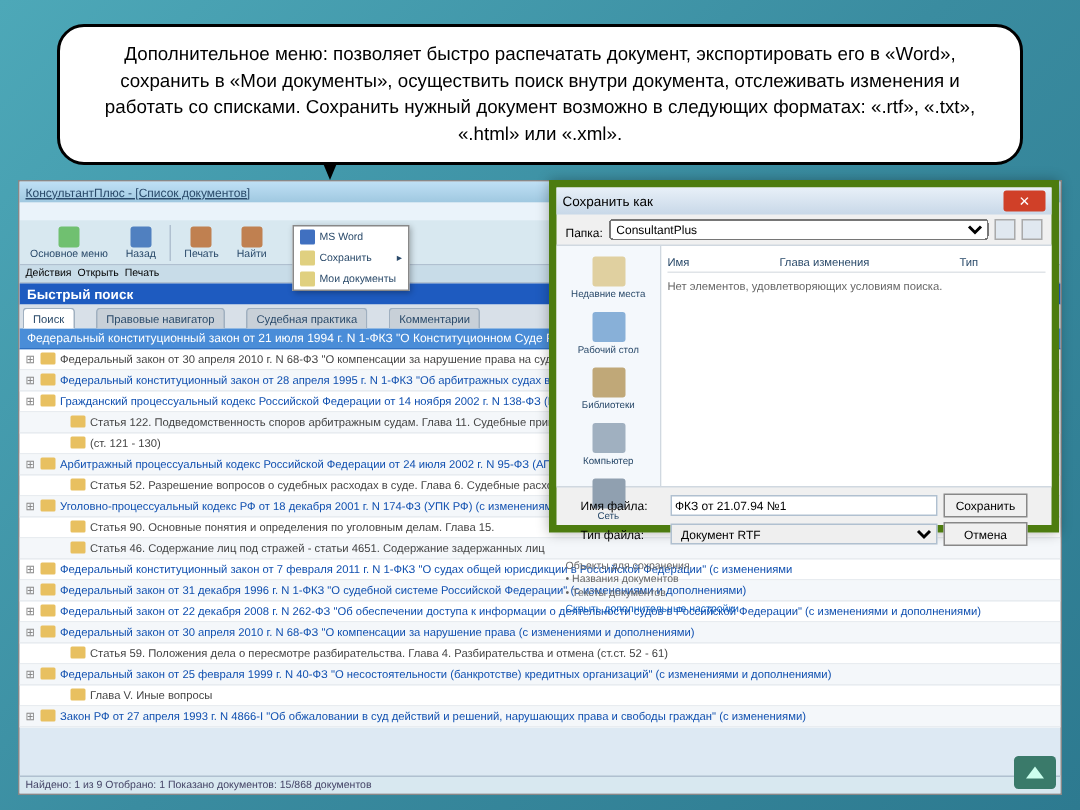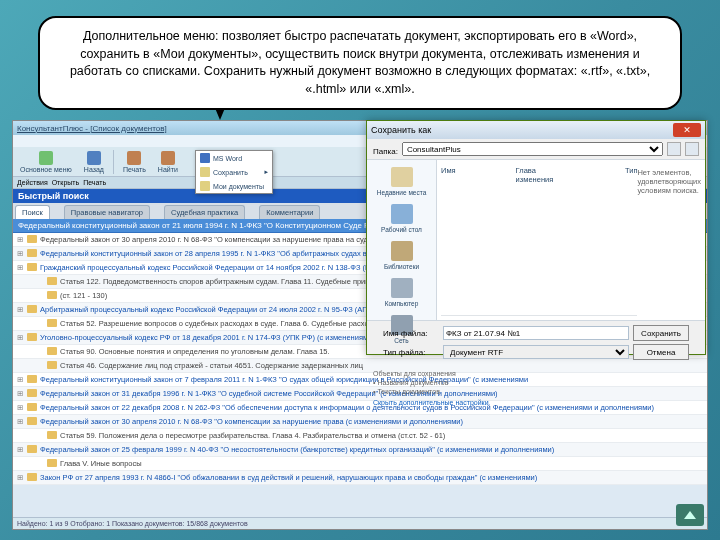--- a/index.html
+++ b/index.html
@@ -19,28 +19,28 @@
 .tab.inactive{background:#c8d0d8;}
 .hdr{height:14px;background:#4a8dd8;color:#fff;display:flex;align-items:center;padding:0 5px;font-size:8px;border-bottom:1px solid #3070c0;}
 .list{background:#fff;overflow:hidden;}
 .row{display:flex;align-items:flex-start;padding:2px 4px;border-bottom:1px solid #e8ecf0;font-size:7.5px;color:#444;min-height:12px;}
 .row.alt{background:#f4f7fa;}
 .row .exp{width:10px;color:#888;}
 .row .ico2{width:10px;height:8px;background:#e8c060;margin-right:3px;flex-shrink:0;border-radius:1px;}
 .row .txt{flex:1;overflow:hidden;white-space:nowrap;text-overflow:ellipsis;}
 .row.blue .txt{color:#1050b0;}
 .row.indent{padding-left:24px;}
-.dialog{position:absolute;top:120px;right:14px;width:340px;height:235px;background:#f0f0f0;border:1px solid #4d7c0f;box-shadow:0 0 8px rgba(0,0,0,0.3);font-size:8px;z-index:10;}
+.dialog{position:absolute;top:120px;right:14px;width:340px;height:235px;background:#f0f0f0;border:5px solid #4d7c0f;box-shadow:0 0 8px rgba(0,0,0,0.3);font-size:8px;z-index:10;}
 .dlg-title{height:18px;background:linear-gradient(#e8f0f8,#c8d8e8);display:flex;align-items:center;justify-content:space-between;padding:0 4px;font-size:9px;}
 .dlg-close{width:28px;height:14px;background:#d04028;color:#fff;display:flex;align-items:center;justify-content:center;border-radius:2px;cursor:pointer;}
 .dlg-body{display:flex;height:160px;}
 .dlg-side{width:70px;background:#f4f8fc;border-right:1px solid #d0d8e0;padding:4px;}
 .side-item{display:flex;flex-direction:column;align-items:center;padding:3px;font-size:6.5px;color:#2a4a6a;cursor:pointer;margin-bottom:2px;}
 .side-item .sico{width:22px;height:20px;background:#d8e0e8;border-radius:2px;margin-bottom:2px;}
-.dlg-main{flex:1;padding:4px;background:#fff;display:flex;flex-direction:row;}
+.dlg-main{flex:1;padding:4px;background:#fff;display:flex;flex-direction:column;}
 .dlg-cols{display:flex;gap:60px;font-size:7.5px;color:#2a4a6a;padding:2px 0;border-bottom:1px solid #e0e4e8;}
 .dlg-content{flex:1;font-size:7.5px;color:#666;padding-top:4px;}
 .dlg-bottom{padding:4px 16px;border-top:1px solid #d0d8e0;}
 .dlg-brow{display:flex;align-items:center;gap:4px;margin-bottom:3px;font-size:8px;}
 .dlg-brow input,.dlg-brow select{flex:1;height:14px;font-size:8px;border:1px solid #b0c0d0;padding:0 2px;}
 .dlg-btn{width:56px;height:16px;background:#f0f0f0;border:1px solid #888;font-size:8px;cursor:pointer;}
 .dlg-foot{font-size:7px;color:#666;padding:2px 6px;line-height:1.3;}
 .status{position:absolute;bottom:0;left:0;right:0;height:12px;background:#d8e8f0;border-top:1px solid #b0c0d0;display:flex;align-items:center;padding:0 4px;font-size:7px;color:#446;}
 .nav-btn{position:absolute;bottom:14px;right:16px;width:28px;height:22px;background:#3a7a6a;border-radius:3px;z-index:30;cursor:pointer;display:flex;align-items:center;justify-content:center;}
 .nav-btn::before{content:'';border-left:6px solid transparent;border-right:6px solid transparent;border-bottom:8px solid #cfe;}

